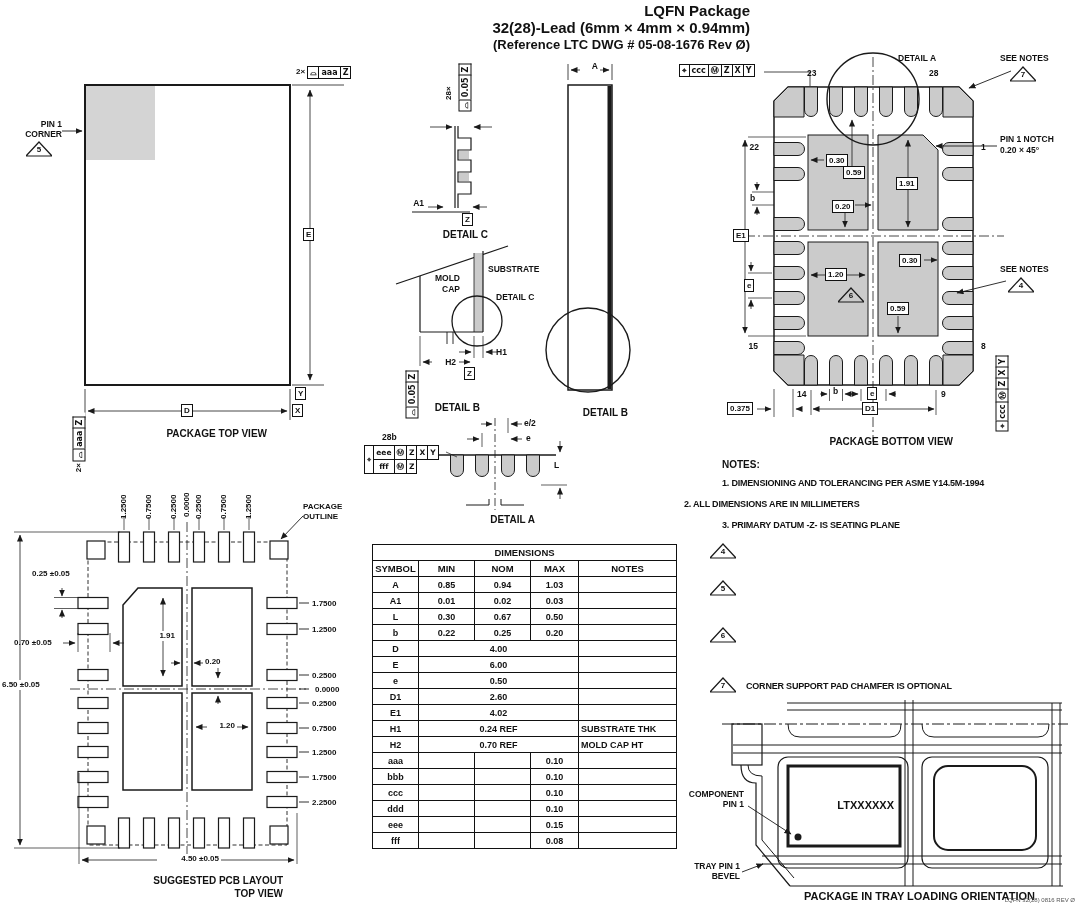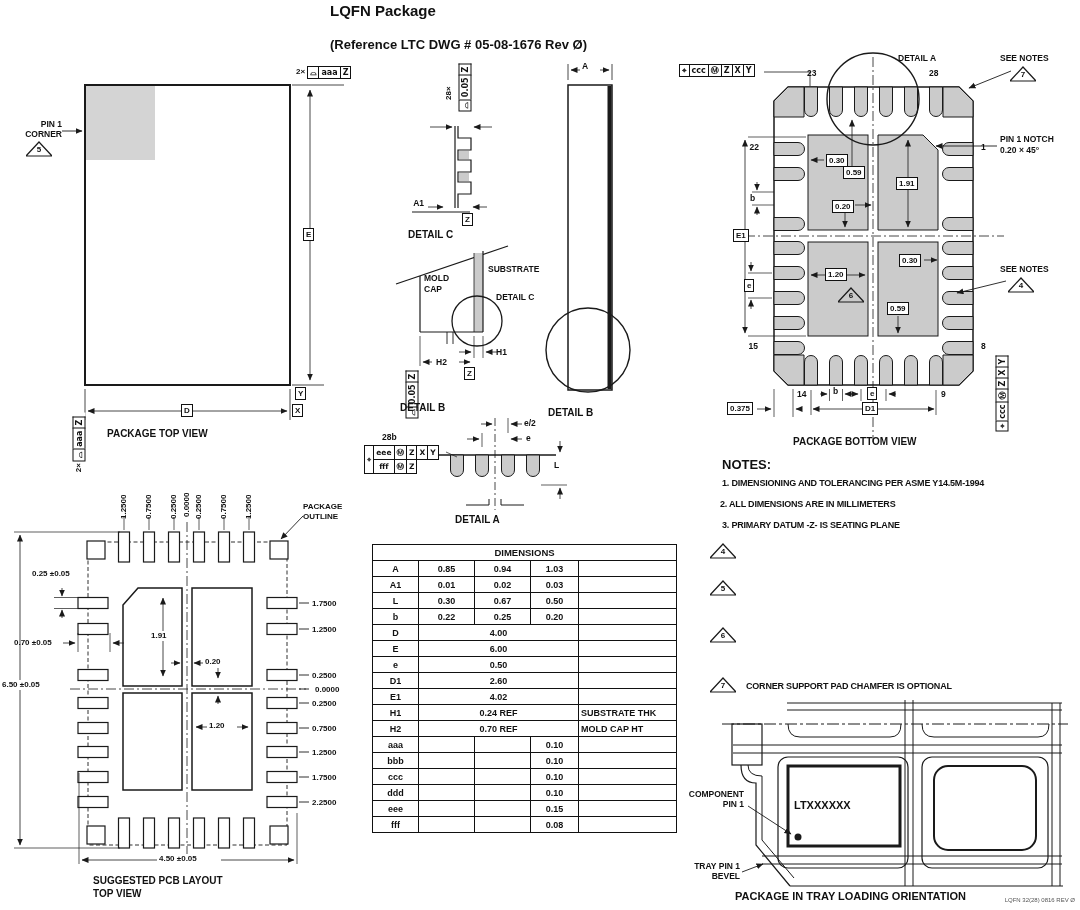--- a/index.html
+++ b/index.html
@@ -1,21 +1,21 @@
 <!DOCTYPE html>
 <html><head>
 <meta charset="utf-8">
 <style>
   *{margin:0;padding:0;box-sizing:border-box}
   html,body{background:#fff}
   body{width:1080px;height:910px;position:relative;font-family:"Liberation Sans",sans-serif;color:#111}
   .stage{position:absolute;left:0;top:0;width:1080px;height:910px;overflow:hidden;background:#fff}
   svg.art{position:absolute;left:0;top:0}
-  .t{position:absolute;font-weight:bold;color:#111;white-space:nowrap;line-height:10px}.s8{font-size:8px}.s85{font-size:8.5px}.s9{font-size:13px}.s10{font-size:10px;line-height:11px}.s11{font-size:11px;line-height:12px}.s13{font-size:13px;line-height:15px}.s15{font-size:15px;line-height:17px}
-  .ctr{text-align:left}.rt{text-align:right}
+  .t{position:absolute;font-weight:bold;color:#111;white-space:nowrap;line-height:10px}.s8{font-size:8px}.s85{font-size:8.5px}.s9{font-size:10px}.s10{font-size:10px;line-height:11px}.s11{font-size:11px;line-height:12px}.s13{font-size:13px;line-height:15px}.s15{font-size:15px;line-height:17px}
+  .ctr{text-align:right}.rt{text-align:right}
   .wbg{background:#fff;padding:0 2px}
   .bx{position:absolute;border:1px solid #111;background:#fff;padding:0 2px;font-size:8px;font-weight:bold;line-height:11px;white-space:nowrap}
   .fcf{position:absolute;display:flex;background:#fff;height:13px}
   .fcf .c{border:1px solid #111;border-left:none;padding:0 2px;font-size:8px;font-weight:bold;line-height:11px;display:flex;align-items:center;justify-content:center;font-family:"DejaVu Sans",sans-serif}
   .fcf .fst{border-left:1px solid #111}
   .fcf .q{border:none;background:transparent;padding-right:2px;font-size:8px;font-weight:bold;line-height:12px;font-family:"Liberation Sans",sans-serif}
   .v{transform:rotate(-90deg);transform-origin:center}
   .vlab{position:absolute;height:10px;transform:rotate(-90deg);transform-origin: center;font-size:8px;font-weight:bold;line-height:10px;white-space:nowrap}
   .note-tri{position:absolute;width:26px;height:16px}
   .note-tri svg{position:absolute;left:0;top:0}
@@ -271,20 +271,21 @@
     <rect x="788" y="766" width="112" height="80" stroke-width="3"></rect>
     <circle cx="798" cy="837" r="3.5" fill="#1a1a1a" stroke="none"></circle>
     <rect x="922" y="757" width="126" height="111" rx="10" stroke-width="1.2"></rect>
     <rect x="934" y="766" width="102" height="84" rx="14" stroke-width="2"></rect>
     <line x1="748" y1="806" x2="791" y2="834" stroke-width="0.9" marker-end="url(#ae)"></line>
     <line x1="742" y1="872" x2="763" y2="864" stroke-width="0.9" marker-end="url(#ae)"></line>
   </g>
 </svg>
 
 <div class="t s15 ctr" style="left:330px;top:2px;width:420px">LQFN Package</div>
+<div class="t s15 ctr" style="left:330px;top:19px;width:420px">32(28)-Lead (6mm × 4mm × 0.94mm)</div>
 <div class="t s13 ctr" style="left:330px;top:37px;width:420px;font-weight:600">(Reference LTC DWG # 05-08-1676 Rev Ø)</div>
 
 <div class="t s85 rt" style="left:18px;top:119px;width:44px">PIN 1</div>
 <div class="t s85 rt" style="left:8px;top:129px;width:54px">CORNER</div>
 <div class="note-tri" style="left:26px;top:141px">
   <svg width="26" height="16">
         <polygon points="13,1 26,15 0,15" stroke="#1a1a1a" fill="none" stroke-width="1.2"></polygon>
       </svg>
   <span class="n">5</span>
 </div>
@@ -453,20 +454,27 @@
         <col style="width:56px">
         <col style="width:56px">
         <col style="width:48px">
         <col style="width:98px">
       </colgroup>
   <tbody>
         <tr>
           <th colspan="5">DIMENSIONS</th>
         </tr>
   <tr>
+    <th>SYMBOL</th>
+    <th>MIN</th>
+    <th>NOM</th>
+    <th>MAX</th>
+    <th>NOTES</th>
+  </tr>
+  <tr>
           <td>A</td>
           <td>0.85</td>
           <td>0.94</td>
           <td>1.03</td>
           <td class="nc"></td>
         </tr>
   <tr>
           <td>A1</td>
           <td>0.01</td>
           <td>0.02</td>
@@ -562,21 +570,21 @@
           <td></td>
           <td></td>
           <td>0.08</td>
           <td class="nc"></td>
         </tr>
 </tbody>
     </table>
 
 <div class="t s9" style="left:722px;top:460px">NOTES:</div>
 <div class="nt" style="left:722px;top:478px">1. DIMENSIONING AND TOLERANCING PER ASME Y14.5M-1994</div>
-<div class="nt" style="left:720px;top:499px">2. ALL DIMENSIONS ARE IN MILLIMETERS</div>
+<div class="nt" style="left:684px;top:499px">2. ALL DIMENSIONS ARE IN MILLIMETERS</div>
 <div class="nt" style="left:722px;top:520px">3. PRIMARY DATUM -Z- IS SEATING PLANE</div>
 <div class="note-tri" style="left:710px;top:543px">
   <svg width="26" height="16">
         <polygon points="13,1 26,15 0,15" stroke="#1a1a1a" fill="none" stroke-width="1.2"></polygon>
       </svg>
   <span class="n">4</span>
 </div>
 <div class="note-tri" style="left:710px;top:580px">
   <svg width="26" height="16">
         <polygon points="13,1 26,15 0,15" stroke="#1a1a1a" fill="none" stroke-width="1.2"></polygon>

